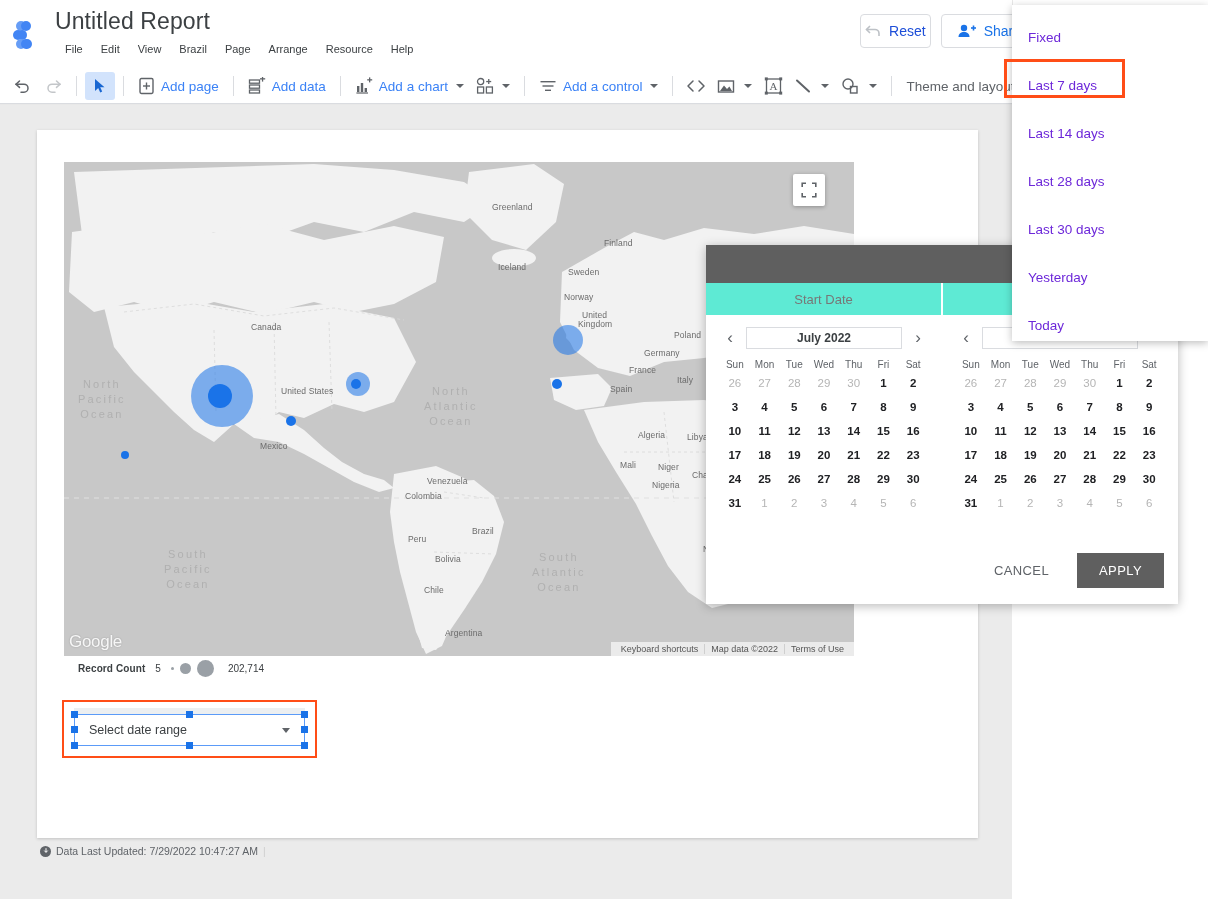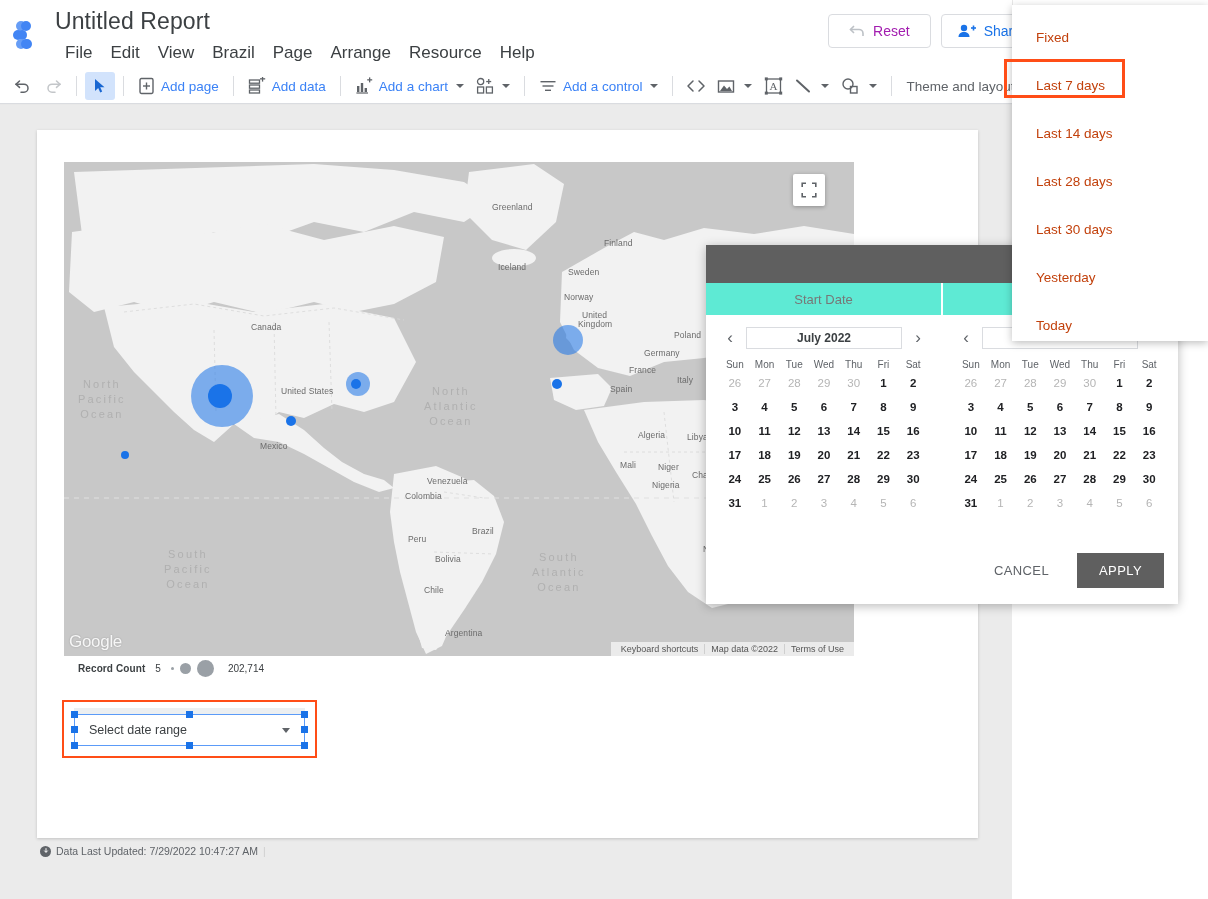--- a/index.html
+++ b/index.html
@@ -11,28 +11,28 @@
     font-family: "Liberation Sans", sans-serif;
     -webkit-font-smoothing: antialiased;
   }
   #app { position: relative; width: 1208px; height: 899px; background:#fff; }
 
   
   .header { position:absolute; left:0; top:0; width:1208px; height:68px; background:#fff; }
   .logo { position:absolute; left:12px; top:20px; width:34px; height:30px; }
   .doc-title { position:absolute; left:55px; top:8px; font-size:23px; color:#3c4043; font-weight:400; letter-spacing:0.1px; }
   .menubar { position:absolute; left:56px; top:41px; display:flex; gap:0px; }
-  .menu-item { font-size:17px; color:#3c4043; padding:2px 9px; border-radius:3px; cursor:pointer; }
+  .menu-item { font-size:11px; color:#3c4043; padding:2px 9px; border-radius:3px; cursor:pointer; }
 
   .hdr-right { position:absolute; right:0px; top:14px; display:flex; align-items:center; gap:10px; }
   .btn-reset {
     display:flex; align-items:center; gap:7px;
-    height:34px; padding:0 20px;
+    height:34px; padding:0 4px;
     border:1px solid #dadce0; border-radius:4px;
-    background:#fff; color:#a21caf; font-size:14px; cursor:default;
+    background:#fff; color:#1d4ed8; font-size:14px; cursor:default;
   }
   .btn-share {
     display:flex; align-items:center; gap:8px;
     height:34px; padding:0 16px;
     border:1px solid #dadce0; border-radius:4px;
     background:#fff; color:#1a73e8; font-size:14px; font-weight:500; cursor:pointer;
   }
 
   
   .toolbar { position:absolute; left:0; top:68px; width:1208px; height:36px; background:#fff; display:flex; align-items:center; }
@@ -107,21 +107,21 @@
   .cal-dow { font-size:10px; color:#5f6368; text-align:center; height:16px; line-height:16px; }
   .cal-day { font-size:11.5px; color:#202124; text-align:center; height:20px; line-height:20px; font-weight:bold; cursor:pointer; }
   .cal-day.muted { color:#b5b5b5; font-weight:normal; }
   .cal-actions { position:absolute; right:14px; bottom:16px; display:flex; align-items:center; gap:12px; }
   .btn-cancel { font-size:13px; color:#5f6368; padding:8px 16px; cursor:pointer; letter-spacing:0.4px; }
   .btn-apply { font-size:13px; color:#fff; background:#5f5f5f; padding:10px 22px; cursor:pointer; letter-spacing:0.4px; }
 
   
   .dd-menu { position:absolute; left:1012px; top:5px; width:196px; height:336px; background:#fff;
      box-shadow:0 2px 8px rgba(0,0,0,0.26); padding:8px 0; }
-  .dd-item { height:48px; display:flex; align-items:center; padding-left:16px; font-size:13.5px; color:#c2410c; cursor:pointer;margin-left:8px; }
+  .dd-item { height:48px; display:flex; align-items:center; padding-left:16px; font-size:13.5px; color:#6d28d9; cursor:pointer; }
   .dd-highlight { position:absolute; left:1004px; top:59px; width:121px; height:39px;
      border:3px solid #ff4d17; pointer-events:none; }
   .dd-left-line { position:absolute; left:1012px; top:0; width:1px; height:341px; background:#e8e8e8; }
   svg { display:block; }
 </style>
 </head>
 <body>
 
 <div id="app">
 

